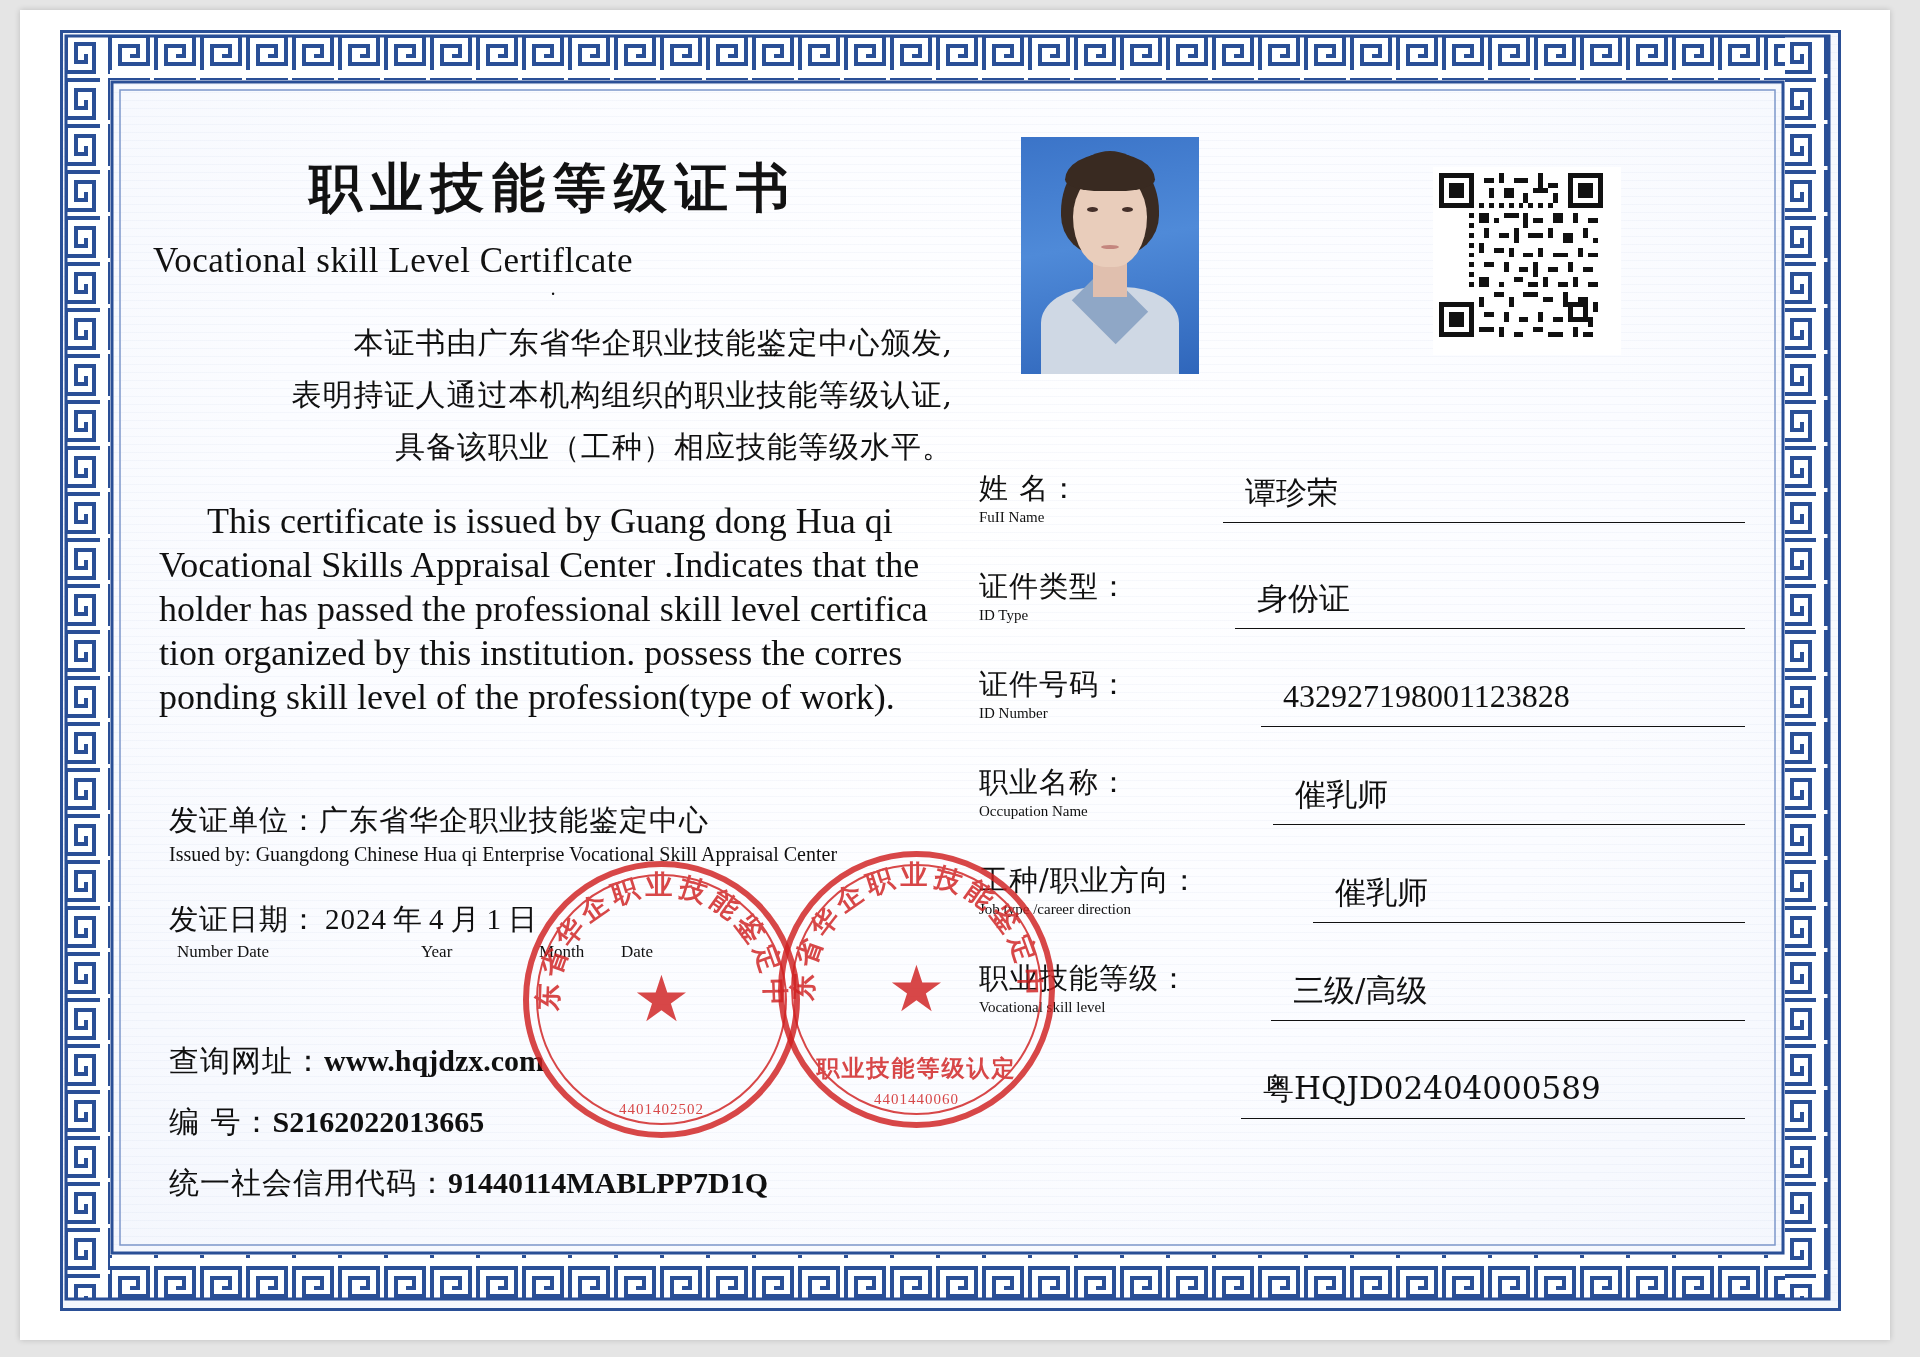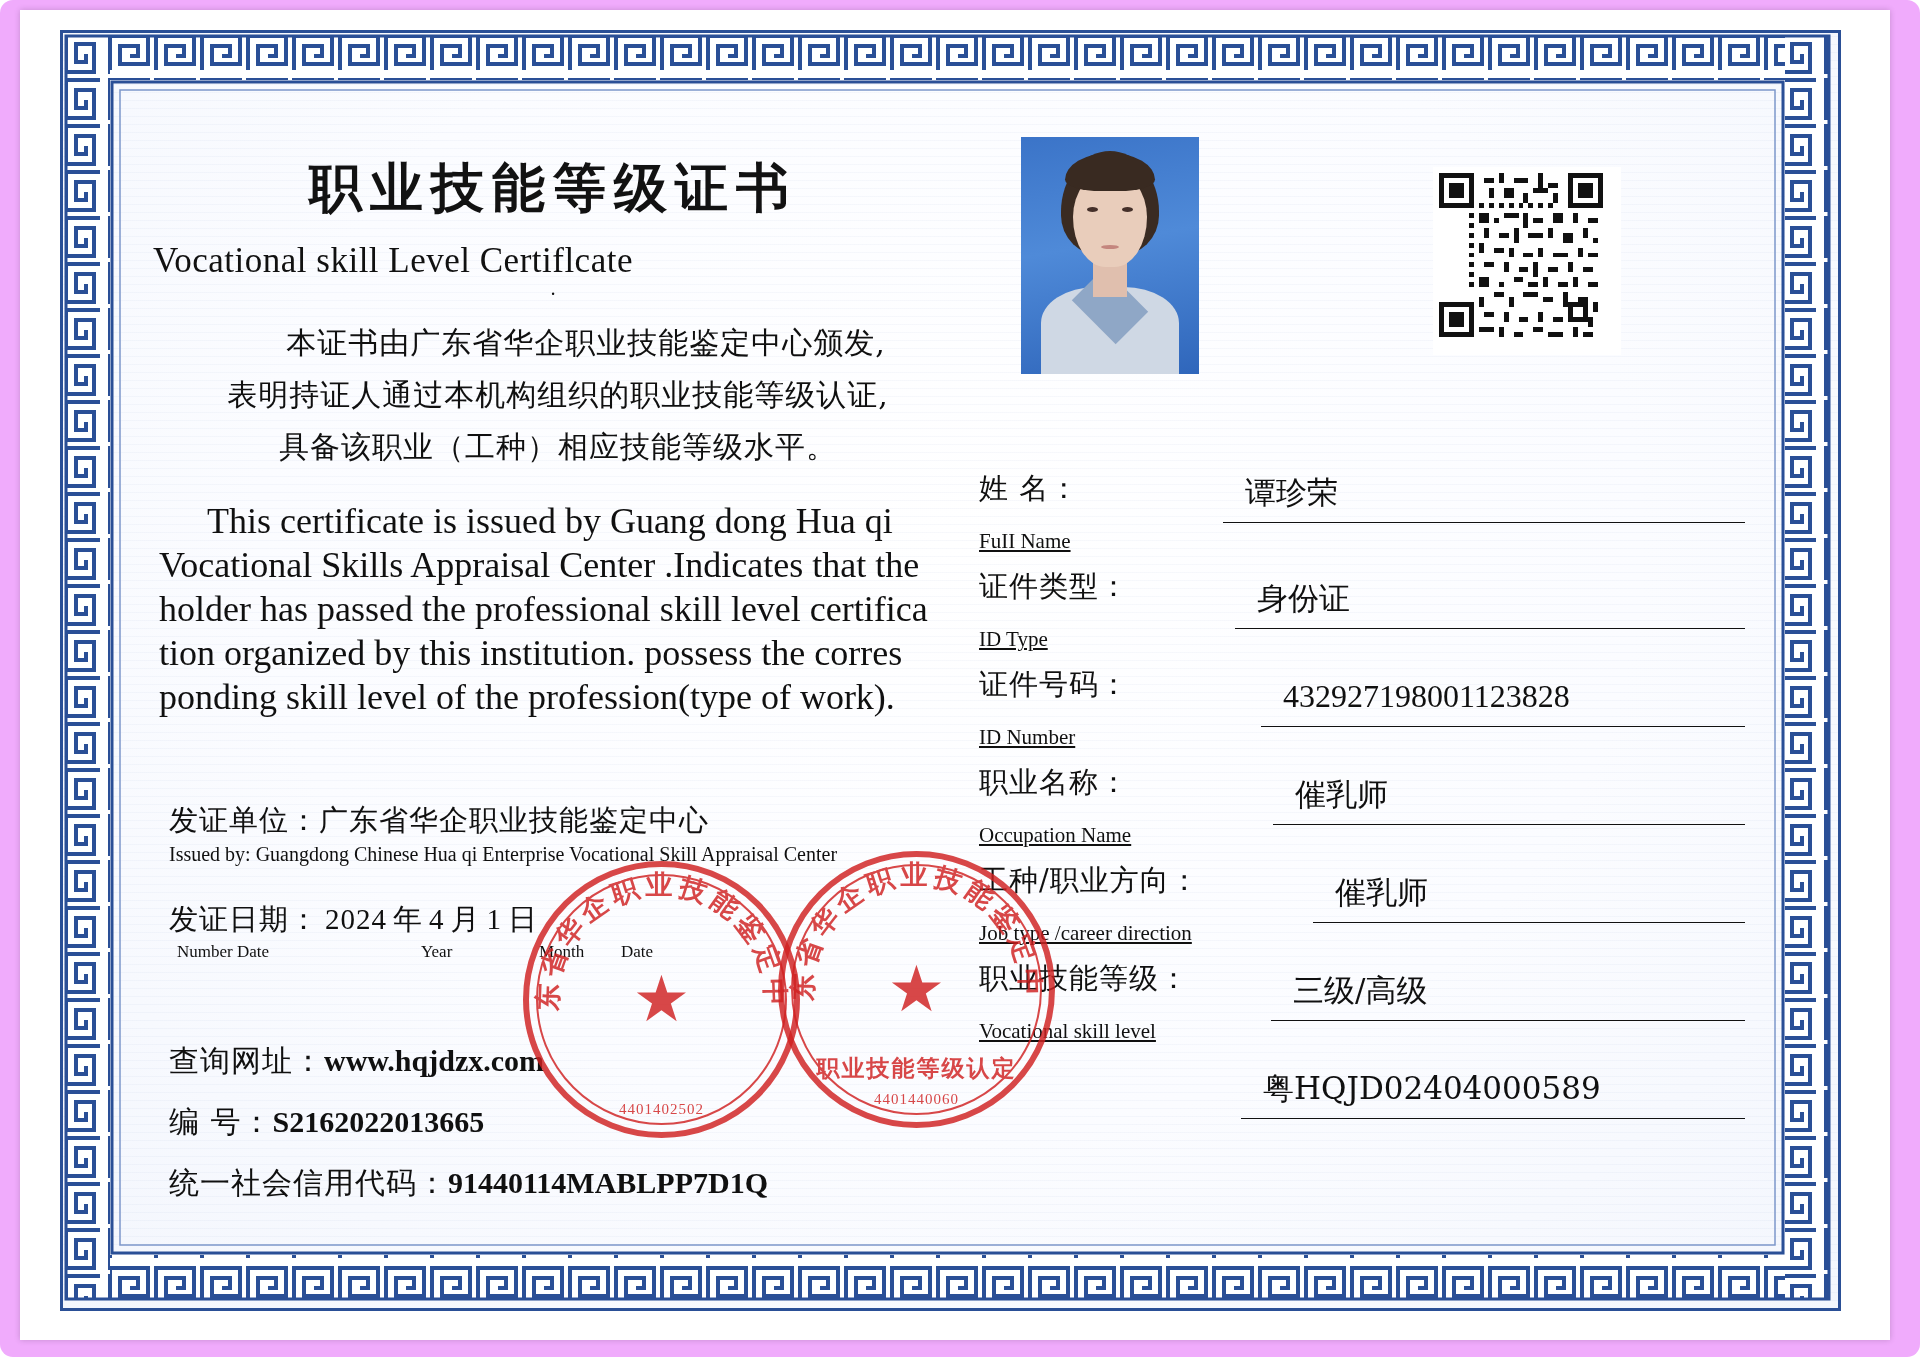--- a/index.html
+++ b/index.html
@@ -5,22 +5,21 @@
   html,body{margin:0;padding:0;}
   body{
     width:1920px;height:1357px;
     background:#ffffff;
     font-family:"Liberation Serif", serif;
     overflow:hidden;
   }
   .page{
     position:relative;
     width:1920px;height:1357px;
-    background:#f0abfc;
-    border-radius:13px;
+    background:#e5e5e5;
   }
   
   .paper{
     position:absolute;left:20px;top:10px;width:1870px;height:1330px;
     background:#ffffff;
     box-shadow:0 0 6px rgba(0,0,0,.18);
   }
   
   .frame-outer{
     position:absolute;left:60px;top:30px;width:1775px;height:1275px;
@@ -50,21 +49,21 @@
     font-family:"Liberation Serif", serif;
     letter-spacing:.5px;
   }
   .dot{
     text-align:center;font-size:20px;color:#111;line-height:10px;margin-top:8px;
   }
   .para-cn{
     margin-top:18px;
     font-family:"DejaVu Serif", serif;
     font-size:30px;line-height:52px;color:#101010;
-    text-align:center;
+    text-align:right;
     letter-spacing:1px;
     padding-left:10px;
   }
   .para-cn .indent{display:inline-block;width:56px;}
   .para-en{
     margin-top:26px;
     font-size:36px;line-height:44px;color:#101010;
     padding-left:6px;
     font-family:"Liberation Serif", serif;
   }
@@ -149,23 +148,22 @@
     position:relative;height:98px;
   }
   .field .labels{
     position:absolute;left:6px;top:6px;width:268px;
   }
   .field .lab-cn{
     font-family:"DejaVu Serif", serif;
     font-size:29px;color:#101010;white-space:nowrap;letter-spacing:1px;
   }
   .field .lab-en{
-    font-size:21px;color:#101010;margin-top:20px;white-space:nowrap;
-    font-family:"Liberation Serif", serif;
-    text-decoration:underline;
+    font-size:15px;color:#101010;margin-top:0;white-space:nowrap;
+    font-family:"Liberation Serif", serif;
   }
   .field .value{
     position:absolute;left:268px;top:8px;right:8px;height:56px;
     border-bottom:1.5px solid #111;
     font-size:31px;color:#101010;
     font-family:"DejaVu Serif", serif;
     padding-left:22px;
     box-sizing:border-box;
     line-height:50px;
     white-space:nowrap;

